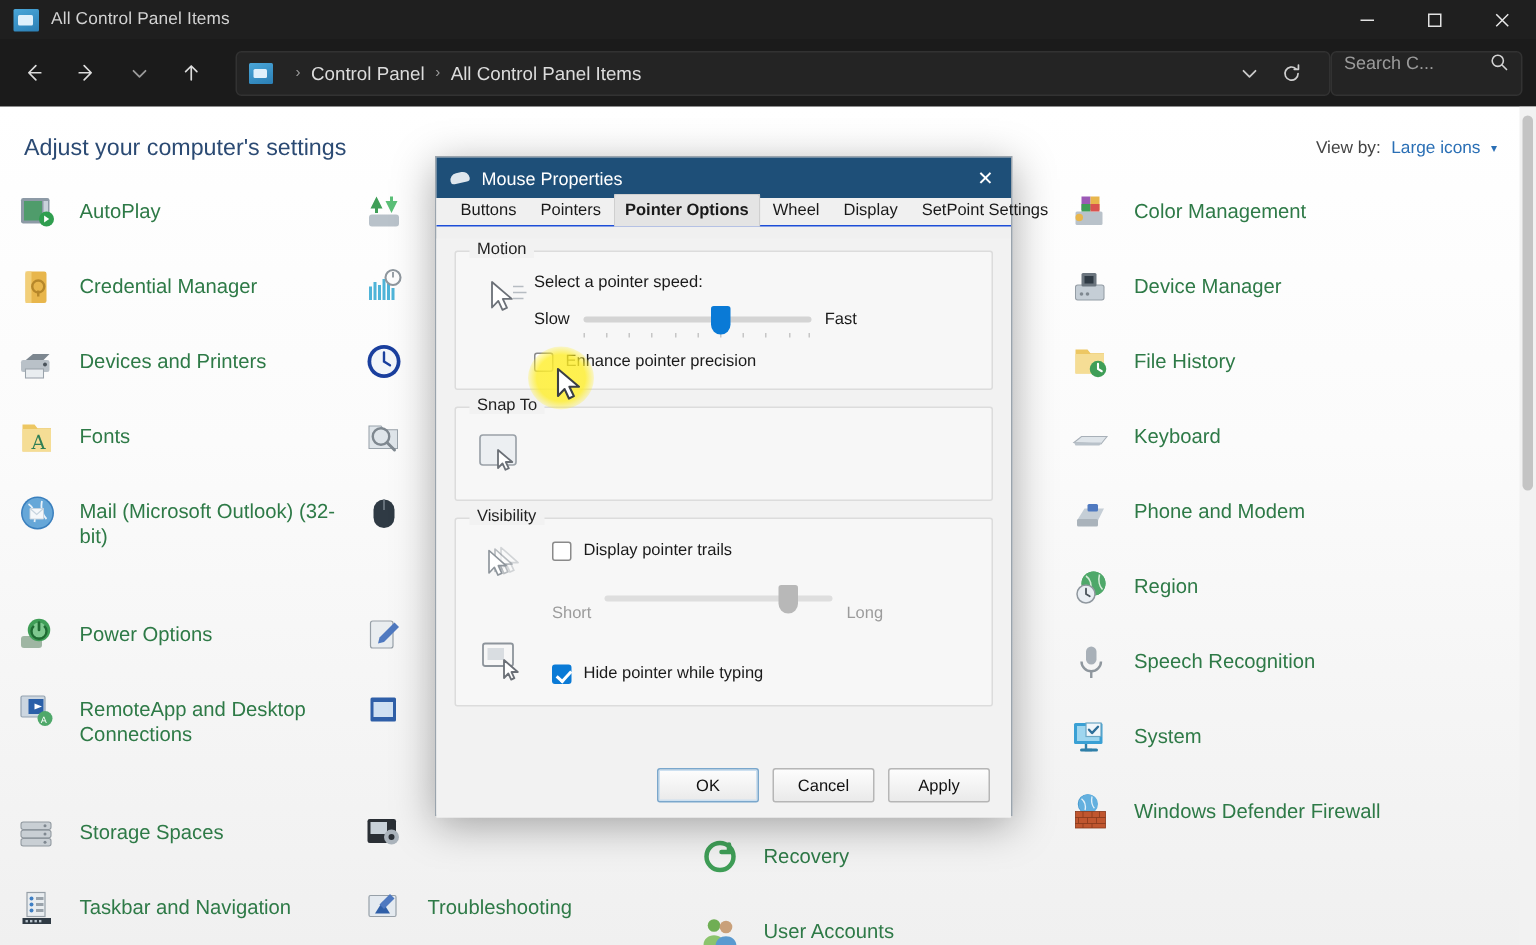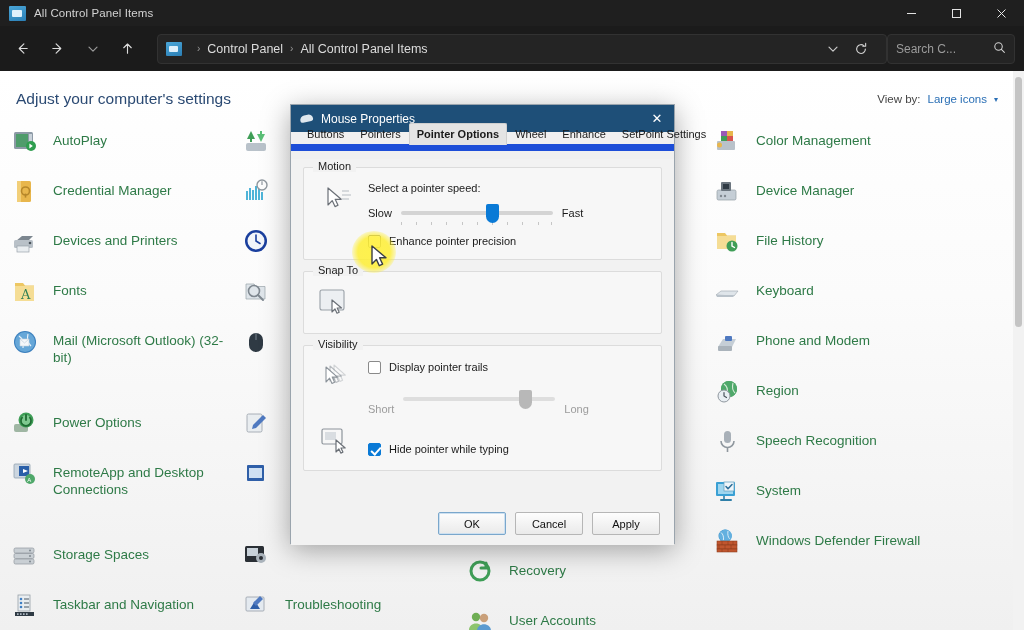--- a/index.html
+++ b/index.html
@@ -65,21 +65,21 @@
     width:26px; height:28px; display:flex; align-items:center; justify-content:center;
     color:#c9c9c9; flex:none;
   }
   .refreshbtn {
     width:30px; height:28px; display:flex;align-items:center;justify-content:center;
     color:#cfcfcf; flex:none; margin-right:4px;
   }
   .searchbox {
     width: 128px; height:30px; margin-right: 9px; flex:none;
     background:#242424; border:1px solid #323232; border-radius:4px;
-    display:flex; align-items:center; padding: 0 8px; gap:6px;
+    display:flex; padding: 0 8px; gap:6px;
   }
   .searchbox .ph { color:#9b9b9b; font-size:12px; flex:1 1 auto; white-space:nowrap; overflow:hidden; }
   .searchbox .mag { color:#d3d3d3; flex:none; }
 
   
   .content {
     position:absolute; left:0; top:71px; width:1024px; height:559px;
     background: linear-gradient(180deg,#ffffff 0%,#fbfbfb 40%,#f0f0f0 100%);
     overflow:hidden;
   }
@@ -143,21 +143,21 @@
   .dlg-tb .dclose {
     width:30px;height:25px;display:flex;align-items:center;justify-content:center;
     color:#fff; font-size:13px;
   }
 
   .dlg-body { position:relative; height:413px; background:#f0f0f0; }
 
   .tabstrip {
     display:flex; align-items:flex-end; height:19px;
     padding: 4px 0 0 8px; gap:0px; background:#f0f0f0;
-    border-bottom:7px solid #1d4ed8;
+    border-bottom:1px solid #1d4ed8;
   }
   .tab {
     font-size:11px; color:#1a1a1a; padding: 4px 7px 5px;
     border:1px solid transparent; border-bottom:none; white-space:nowrap;
     position:relative; top:1px;
   }
   .tab.active {
     background:#e4e4e4; border-color:#cfcfcf; border-radius:2px 2px 0 0;
     font-weight:bold;
   }
@@ -168,21 +168,21 @@
   }
 
   .group {
     border:1px solid #dcdcdc; background:#f7f7f7; border-radius:2px;
     position:relative; margin-bottom:11px;
   }
   .group > .glabel {
     position:absolute; left:9px; top:-8px; background:#f2f2f2;
     padding: 0 5px; font-size:11px; color:#222;
   }
-  .group-inner { padding: 14px 12px 11px; display:flex; gap:12px; }
+  .group-inner { padding: 14px 12px 11px; display:flex; }
 
   .gicon { width:40px; flex:none; position:relative; height:36px; }
 
   .fieldcol { flex:1 1 auto; min-width:0; }
   .f-label { font-size:11px; color:#1a1a1a; margin-bottom:9px; }
 
   .slider-row { display:flex; align-items:center; gap:9px; }
   .slider-row .end { font-size:11px; color:#1a1a1a; }
   .slider-row .end.dim { color:#9c9c9c;margin-top:20px; }
   .track {
@@ -706,21 +706,21 @@
       <span class="dclose">✕</span>
     </div>
 
     <div class="dlg-body">
 
       <div class="tabstrip">
         <div class="tab">Buttons</div>
         <div class="tab">Pointers</div>
         <div class="tab active">Pointer Options</div>
         <div class="tab">Wheel</div>
-        <div class="tab">Enhance</div>
+        <div class="tab">Display</div>
         <div class="tab">SetPoint Settings</div>
       </div>
 
       <div class="dlg-page">
 
         <div class="group">
           <span class="glabel">Motion</span>
           <div class="group-inner">
             <span class="gicon">
               <svg width="40" height="34" viewBox="0 0 40 34">

